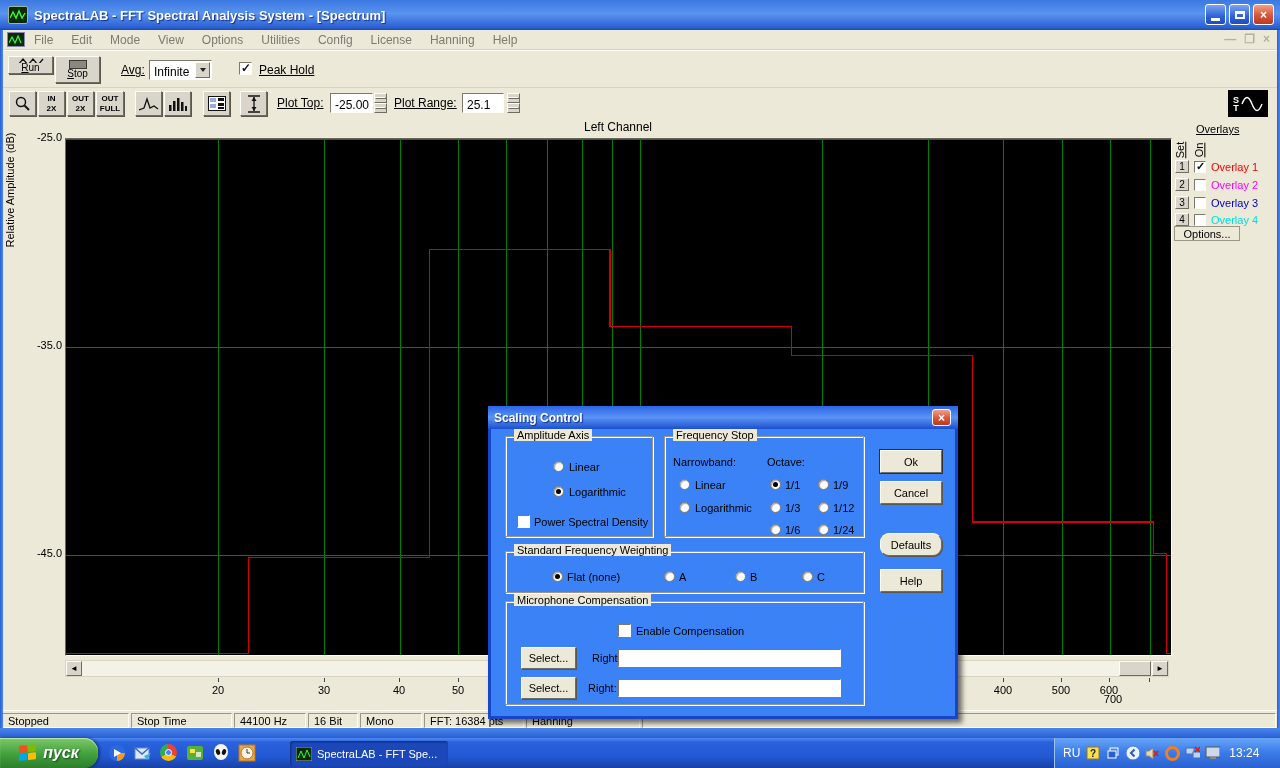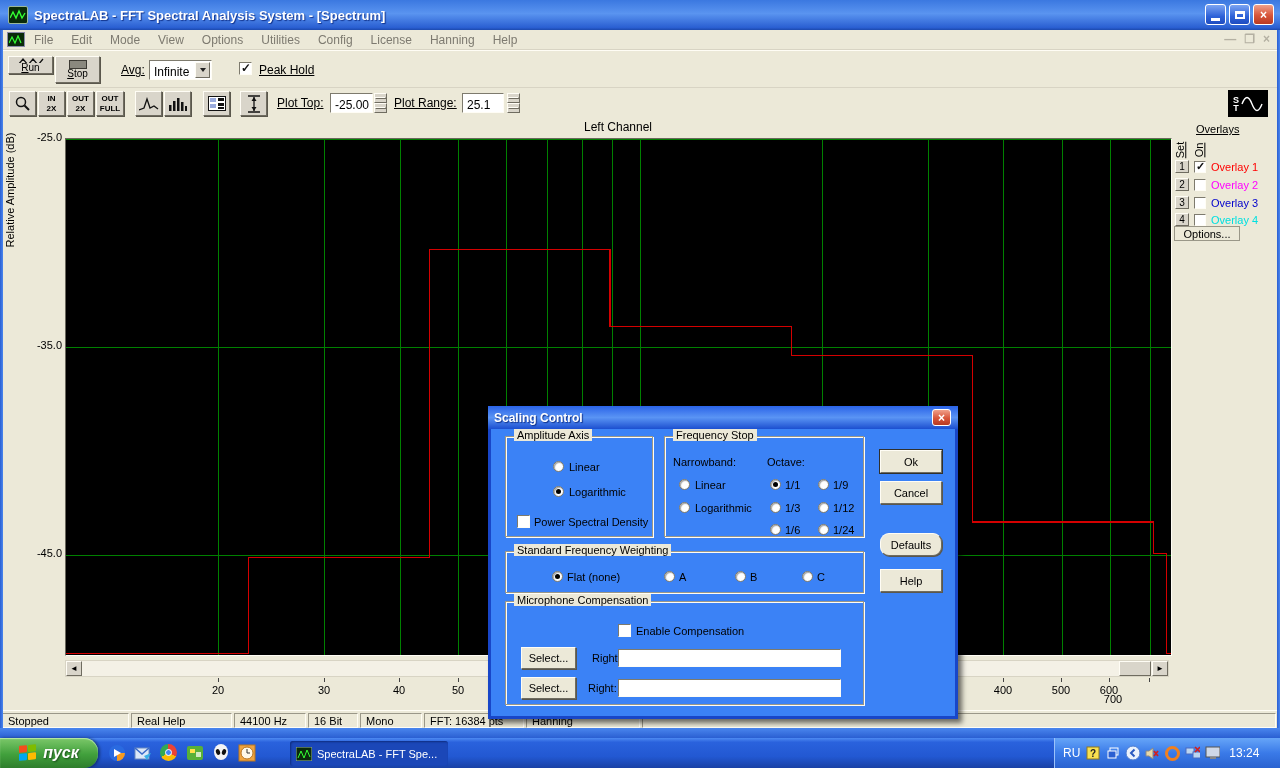--- a/index.html
+++ b/index.html
@@ -383,21 +383,21 @@
       <div class="xdash" style="left: 996px;"></div>
       <div class="xtick" style="left: 996px; top: 6px;">500</div>
       <div class="xdash" style="left: 1044px;"></div>
       <div class="xtick" style="left: 1044px; top: 6px;">600</div>
       <div class="xdash" style="left: 1084px;"></div>
       <div class="xtick" style="left: 1048px; top: 6px; margin-top: 9px;">700</div>
     </div>
 
   <div id="statusbar" class="abs">
     <div class="spanel" style="left:2px;width:127px;">Stopped</div>
-    <div class="spanel" style="left:131px;width:101px;">Real Help</div>
+    <div class="spanel" style="left:131px;width:101px;">Stop Time</div>
     <div class="spanel" style="left:234px;width:72px;">44100 Hz</div>
     <div class="spanel" style="left:308px;width:50px;">16 Bit</div>
     <div class="spanel" style="left:360px;width:62px;">Mono</div>
     <div class="spanel" style="left:424px;width:100px;">FFT: 16384 pts</div>
     <div class="spanel" style="left:526px;width:114px;">Hanning</div>
     <div class="spanel" style="left:642px;width:634px;"></div>
   </div>
 
   <div class="abs winborder" style="left:0;top:30px;width:3px;height:698px;"></div>
   <div class="abs winborder" style="left:1277px;top:30px;width:3px;height:698px;"></div>

